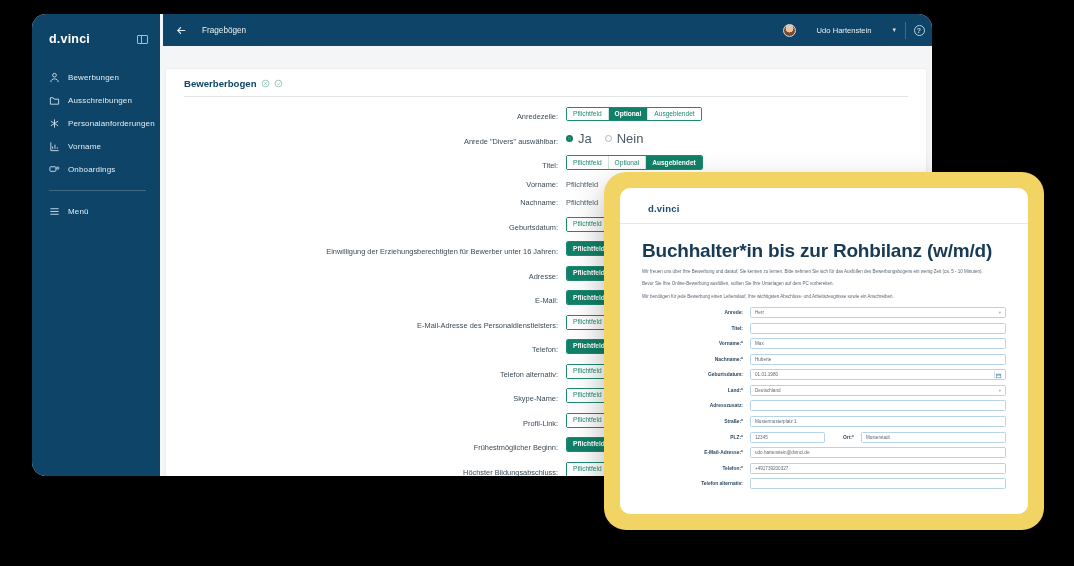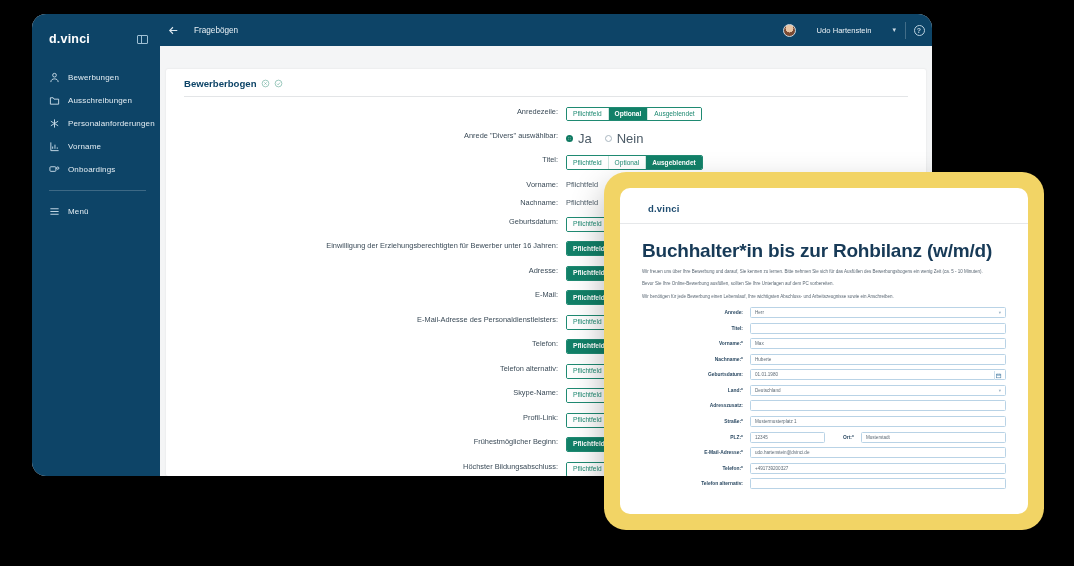--- a/index.html
+++ b/index.html
@@ -43,21 +43,21 @@
     padding: 6px 10px 6px 17px;
     color: #e3edf3; font-size: 8px; letter-spacing: .15px;
     cursor: pointer; white-space: nowrap;
   }
   .nav-ico { width: 11px; height: 11px; flex: 0 0 11px; display:block; }
   .nav-ico svg { width: 11px; height: 11px; display:block; }
   .nav-sep { height:1px; background: rgba(255,255,255,.20); margin: 9px 14px 9px 17px; }
 
   
   .topbar {
-    position: absolute; left: 123px; right: 0; top: 0; height: 32px;
+    position: absolute; left: 131px; right: 0; top: 0; height: 32px;
     background: #0d4467; display: flex; align-items: center;
   }
   .back-arrow { margin-left: 12px; width: 13px; height:13px; cursor:pointer; }
   .back-arrow svg { width:13px; height:13px; display:block; }
   .crumb { color: #e9f1f6; font-size: 8.2px; margin-left: 14px; }
   .topbar-right { margin-left: auto; display: flex; align-items: center; height:100%; }
   .user-chip { display:flex; align-items:center; gap:21px; padding: 0 9px; cursor:pointer; }
   .avatar {
     width: 13px; height: 13px; border-radius: 50%;
     background: radial-gradient(circle at 50% 32%, #e8c6a6 0 42%, #7a4a33 44% 100%);
@@ -81,21 +81,21 @@
     background: #fff; height: 100%; border-radius: 2px;
     box-shadow: 0 0 2px rgba(0,0,0,.10);
     padding: 9px 18px 0 18px; overflow: hidden;
   }
   .card-head { display:flex; align-items:center; gap:4px; padding-bottom: 7px;
     border-bottom: 1px solid #e3e5e7; }
   .card-title { font-size: 9.6px; color:#0d4467; font-weight: bold; }
   .head-ico { width: 9px; height: 9px; cursor:pointer; }
   .head-ico svg { width:9px; height:9px; display:block; }
 
-  .frow { display:flex; align-items:flex-start; margin-top: 9.5px; }
+  .frow { display:flex; align-items:flex-end; margin-top: 9.5px; }
   .flabel {
     width: 382px; text-align: right; padding-right: 8px;
     font-size: 7.4px; color: #3a4a57; white-space: nowrap;
   }
   .seg { display: inline-flex; border:1px solid #1f8a72; border-radius: 2px; overflow:hidden; }
   .seg button {
     font-family: inherit; font-size: 6.6px; padding: 3.2px 6px;
     border: none; background: #fff; color: #1f8a72; cursor:pointer;
     border-right: 1px solid #cfe6df; line-height: 1; white-space: nowrap;
   }

